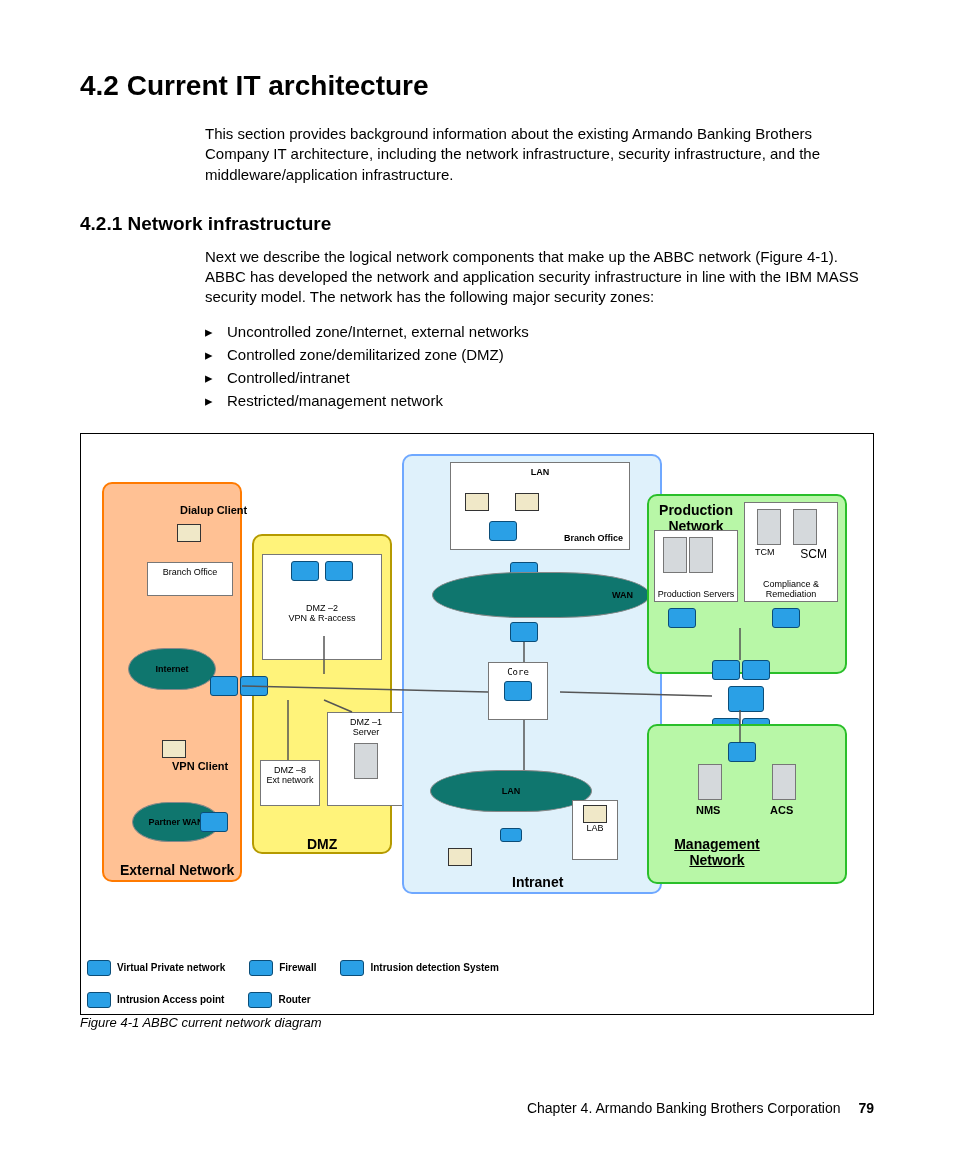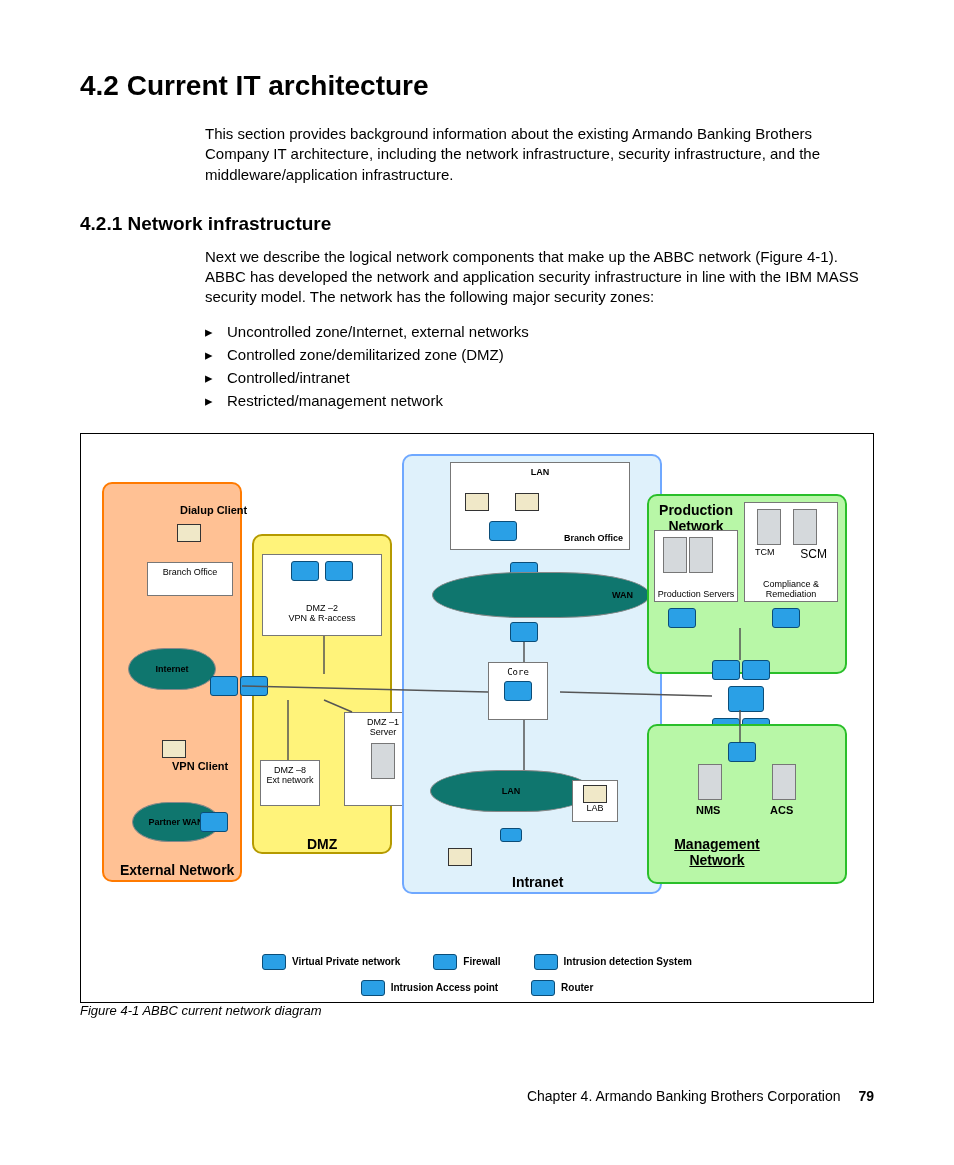--- a/index.html
+++ b/index.html
@@ -119,24 +119,24 @@
     border: 1px solid #888;
     border-radius: 50% / 60%;
     font-size: 9px;
     font-weight: bold;
     display: flex;
     align-items: center;
     justify-content: center;
     text-align:center;
   }
   .legendrow {
-    margin-top: 10px;
+    margin-top: 16px;
     display: flex;
-    gap: 33px;
-    justify-content: center;
+    gap: 24px;
+    justify-content: flex-start;
     font-size: 10px;
     font-weight: bold;
   }
   .legitem { display:flex; align-items:center; gap:6px; }
   .legicon { width:22px; height:14px; background:#2aa0e6; border:1px solid #0b4d78; border-radius:3px; }
   .caption {
     font-style: italic;
     font-size: 13px;
     margin-top: 0;
   }
@@ -184,27 +184,27 @@
       <span>Branch Office</span>
     </div>
     <div class="cloud" style="left:36px; top:204px; width:86px; height:40px;">Internet</div>
     <div class="smalllabel" style="left:80px; top:316px;">VPN Client</div>
     <div class="pcbox" style="left:70px; top:296px;"></div>
     <div class="cloud" style="left:40px; top:358px; width:86px; height:38px;">Partner WAN</div>
     <div class="devicon" style="left:108px; top:368px;"></div>
 
     <div class="zonebox dmz"></div>
     <div class="zonelabel" style="left:215px; top:392px;">DMZ</div>
-    <div class="innerbox" style="left:170px; top:110px; width:120px; height:82px;">
+    <div class="innerbox" style="left:170px; top:110px; width:120px; height:106px;">
       <div class="devicon" style="position:relative; display:inline-block; margin:2px;"></div>
       <div class="devicon" style="position:relative; display:inline-block; margin:2px;"></div>
       <div style="margin-top:18px;">DMZ –2</div>
       <div>VPN &amp; R-access</div>
     </div>
-    <div class="innerbox" style="left:252px; top:268px; width:78px; height:94px;">
+    <div class="innerbox" style="left:235px; top:268px; width:78px; height:94px;">
       <div>DMZ –1</div>
       <div>Server</div>
       <div class="serverbox" style="position:relative; margin:6px auto 0;"></div>
     </div>
     <div class="innerbox" style="left:168px; top:316px; width:60px; height:46px;">
       <div>DMZ –8</div>
       <div>Ext network</div>
     </div>
     <div class="devicon" style="left:118px; top:232px;"></div>
     <div class="devicon" style="left:148px; top:232px;"></div>
@@ -219,21 +219,21 @@
       <div class="devicon" style="left:38px; top:58px;"></div>
     </div>
     <div class="devicon" style="left:418px; top:118px;"></div>
     <div class="cloud" style="left:340px; top:128px; width:200px; height:44px; justify-content:flex-end; padding-right:16px;">WAN</div>
     <div class="devicon" style="left:418px; top:178px;"></div>
     <div class="innerbox" style="left:396px; top:218px; width:60px; height:58px;">
       <div style="font-family:monospace;">Core</div>
       <div class="devicon" style="position:relative; margin:4px auto 0;"></div>
     </div>
     <div class="cloud" style="left:338px; top:326px; width:160px; height:40px;">LAN</div>
-    <div class="innerbox" style="left:480px; top:336px; width:46px; height:42px;">
+    <div class="innerbox" style="left:480px; top:356px; width:46px; height:60px;">
       <div class="pcbox" style="position:relative; margin:0 auto;"></div>
       <div>LAB</div>
     </div>
     <div class="devicon" style="left:408px; top:384px; width:20px; height:12px;"></div>
     <div class="pcbox" style="left:356px; top:404px;"></div>
 
     <div class="zonebox prod"></div>
     <div class="zonelabel" style="left:564px; top:58px; width:80px;">Production Network</div>
     <div class="innerbox" style="left:562px; top:86px; width:84px; height:72px;">
       <div class="serverbox" style="left:8px; top:6px;"></div>

